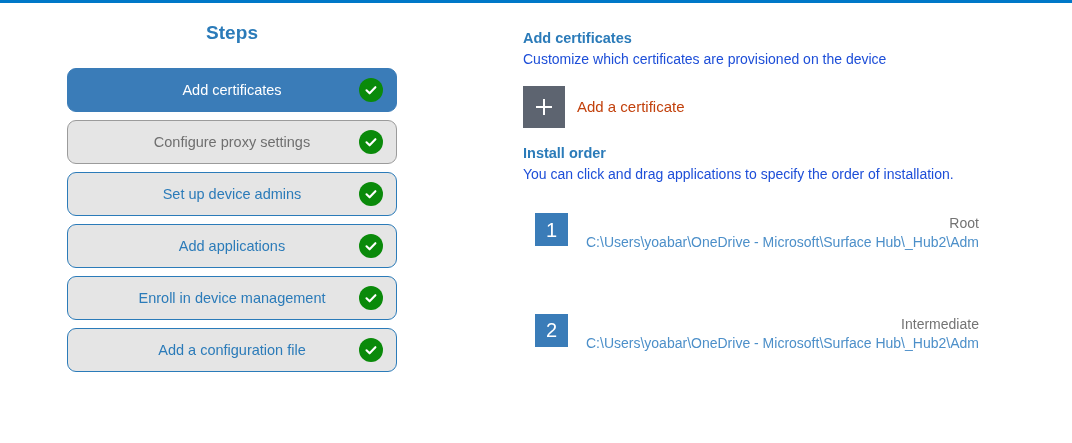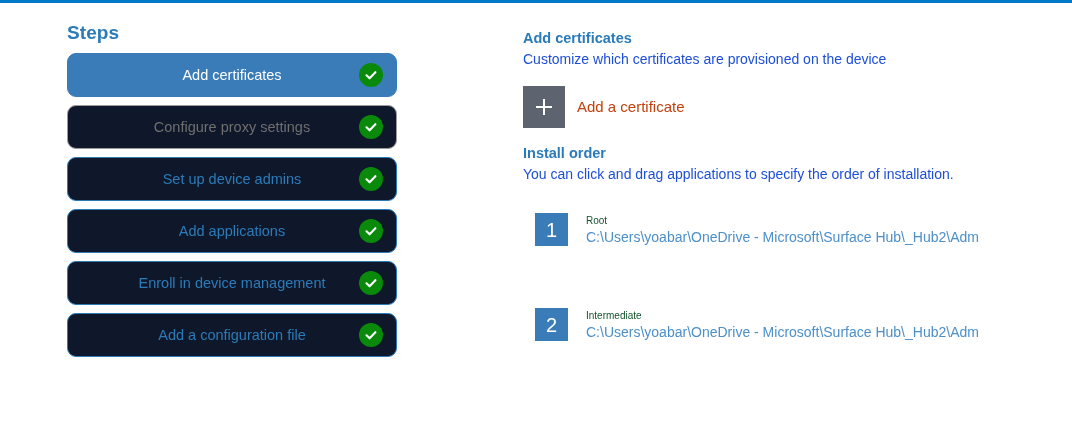--- a/index.html
+++ b/index.html
@@ -32,32 +32,33 @@
     position: absolute;
     left: 67px;
     top: 22px;
     width: 330px;
   }
   .steps-title {
     font-size: 19px;
     font-weight: bold;
     color: #2b7bb9;
     letter-spacing: 0.1px;
-    margin-bottom: 9px;
+    margin-bottom: 24px;
+    text-align: center;
   }
   .step-list {
     display: flex;
     flex-direction: column;
     gap: 8px;
   }
   .step-btn {
     position: relative;
     height: 44px;
     border-radius: 9px;
-    background: #0f172a;
+    background: #e5e5e5;
     border: 1px solid #2b7bb9;
     display: flex;
     align-items: center;
     justify-content: center;
     cursor: pointer;
   }
   .step-btn .step-label {
     font-size: 14.5px;
     color: #2b7bb9;
     text-align: center;
@@ -165,23 +166,24 @@
     justify-content: center;
     margin-left: 12px;
     flex: 0 0 auto;
     line-height: 1;
   }
   .order-text {
     margin-left: 18px;
     padding-top: 1px;
   }
   .order-name {
-    font-size: 10px;
-    color: #14532d;
+    font-size: 14px;
+    color: #737373;
     line-height: 1.35;
+    text-align: right;
   }
   .order-path {
     font-size: 14px;
     color: #4c8fc9;
     line-height: 1.35;
     white-space: nowrap;
   }
 </style>
 </head>
 <body>

